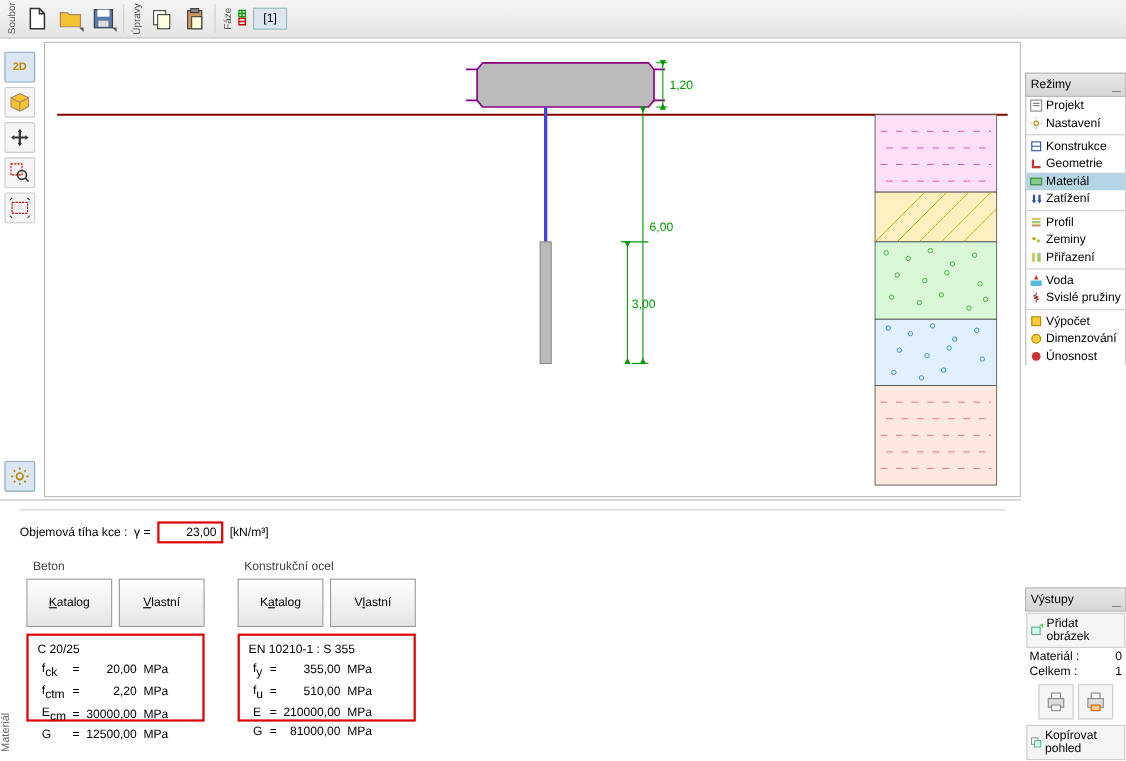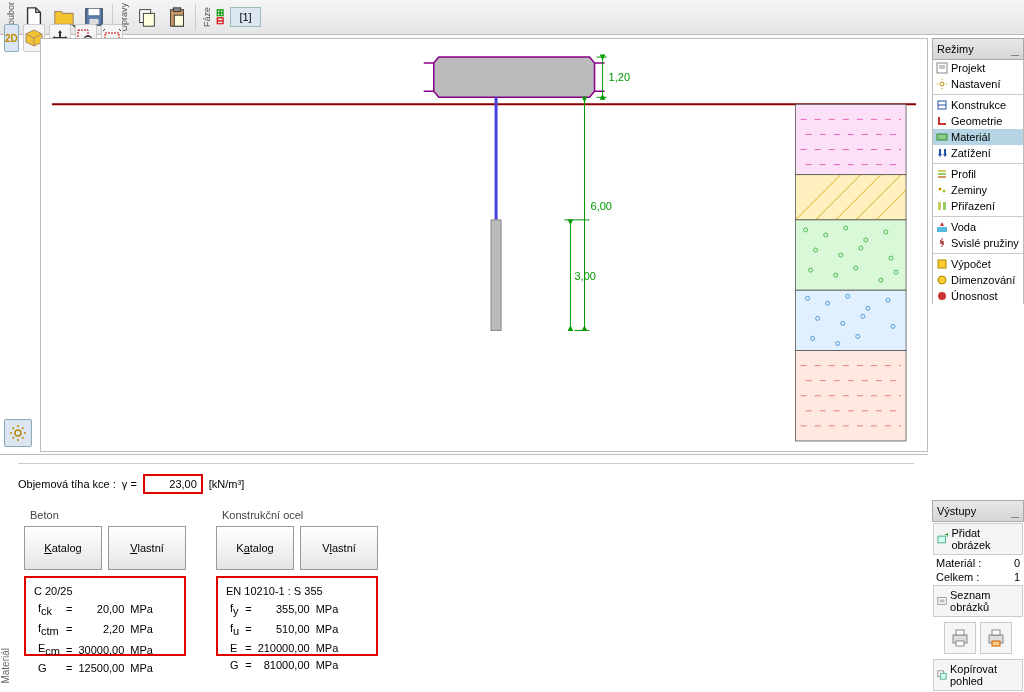--- a/index.html
+++ b/index.html
@@ -10,32 +10,32 @@
 .tb-label { writing-mode: vertical-rl; transform: rotate(180deg); font-size: 9px; color: #555; margin: 0 2px; }
 .tb-btn { width: 28px; height: 28px; border: 1px solid transparent; background: transparent; display: flex; align-items: center; justify-content: center; border-radius: 3px; cursor: pointer; position: relative; }
 .tb-btn svg { width: 22px; height: 22px; }
 .tb-sep { width: 1px; height: 26px; background: #ccc; margin: 0 2px; }
 .tb-drop { position: absolute; right: 1px; bottom: 1px; width: 0; height: 0; border-left: 4px solid transparent; border-top: 4px solid #555; }
 .tb-phase { display: flex; flex-direction: column; gap: 0; }
 .tb-phase span { font-size: 10px; line-height: 8px; cursor: pointer; }
 .tb-tab { background: #dce6f2; border: 1px solid #9bb; padding: 3px 8px; font-size: 11px; cursor: pointer; margin-left: 4px; }
 
 
-.left-toolbar { position: absolute; top: 24px; left: 4px; width: 30px; display: flex; flex-direction: row; gap: 4px; text-align: center; }
+.left-toolbar { position: absolute; top: 47px; left: 4px; width: 30px; display: flex; flex-direction: column; gap: 4px; text-align: center; }
 .ltb-btn { width: 28px; height: 28px; border: 1px solid #ccc; background: #f5f5f5; display: flex; align-items: center; justify-content: center; cursor: pointer; border-radius: 2px; }
 .ltb-btn.active { background: #dce6f2; border-color: #8ab; }
 .ltb-btn svg { width: 20px; height: 20px; }
 .settings-btn { position: absolute; bottom: 245px; left: 4px; }
 
 
 .canvas-area { position: absolute; top: 38px; left: 40px; right: 96px; bottom: 240px; border: 1px solid #bbb; background: #fff; overflow: hidden; }
 
 
 .right-panel { position: absolute; top: 38px; right: 0; width: 92px; bottom: 0; display: flex; flex-direction: column; }
-.panel-header { background: linear-gradient(#e8e8e8,#d5d5d5); border: 1px solid #aaa; padding: 2px 4px; font-size: 11px; display: flex; justify-content: space-between; align-items: center; }
+.panel-header { background: linear-gradient(#e8e8e8,#d5d5d5); border: 1px solid #aaa; padding: 2px 4px; font-size: 11px; display: flex; justify-content: space-between; align-items: center; margin-top: 28px; }
 .panel-header .collapse { font-size: 14px; font-weight: bold; cursor: pointer; color: #444; }
 .mode-list { border-left: 1px solid #bbb; border-right: 1px solid #bbb; flex: 0 0 auto; }
 .mode-item { display: flex; align-items: center; gap: 3px; padding: 2px 3px; cursor: pointer; font-size: 11px; }
 .mode-item.active { background: #b5d5e5; }
 .mode-item svg { width: 12px; height: 12px; flex: 0 0 12px; }
 .mode-sep { height: 1px; background: #ccc; margin: 2px 0; }
 
 
 .outputs-panel { position: absolute; right: 0; bottom: 0; width: 92px; }
 .out-btn { display: flex; align-items: center; gap: 3px; padding: 3px; border: 1px solid #ccc; background: #f5f5f5; margin: 1px; cursor: pointer; font-size: 10px; }
@@ -353,28 +353,20 @@
       <span>Přidat obrázek</span>
     </div>
   <div class="out-row">
       <span>Materiál :</span>
       <span>0</span>
     </div>
   <div class="out-row">
       <span>Celkem :</span>
       <span>1</span>
     </div>
-  <div class="out-btn">
-      <svg width="12" height="12" viewBox="0 0 12 12">
-        <rect x="1" y="2" width="10" height="8" fill="#fff" stroke="#888"></rect>
-        <line x1="3" y1="5" x2="9" y2="5" stroke="#888"></line>
-        <line x1="3" y1="7" x2="9" y2="7" stroke="#888"></line>
-      </svg>
-      <span>Seznam obrázků</span>
-    </div>
   <div class="print-row">
     <div class="print-btn">
         <svg width="22" height="22" viewBox="0 0 22 22">
           <rect x="4" y="8" width="14" height="8" fill="#ddd" stroke="#888"></rect>
           <rect x="7" y="3" width="8" height="5" fill="#fff" stroke="#888"></rect>
           <rect x="7" y="14" width="8" height="5" fill="#fff" stroke="#888"></rect>
         </svg>
       </div>
     <div class="print-btn">
         <svg width="22" height="22" viewBox="0 0 22 22">

